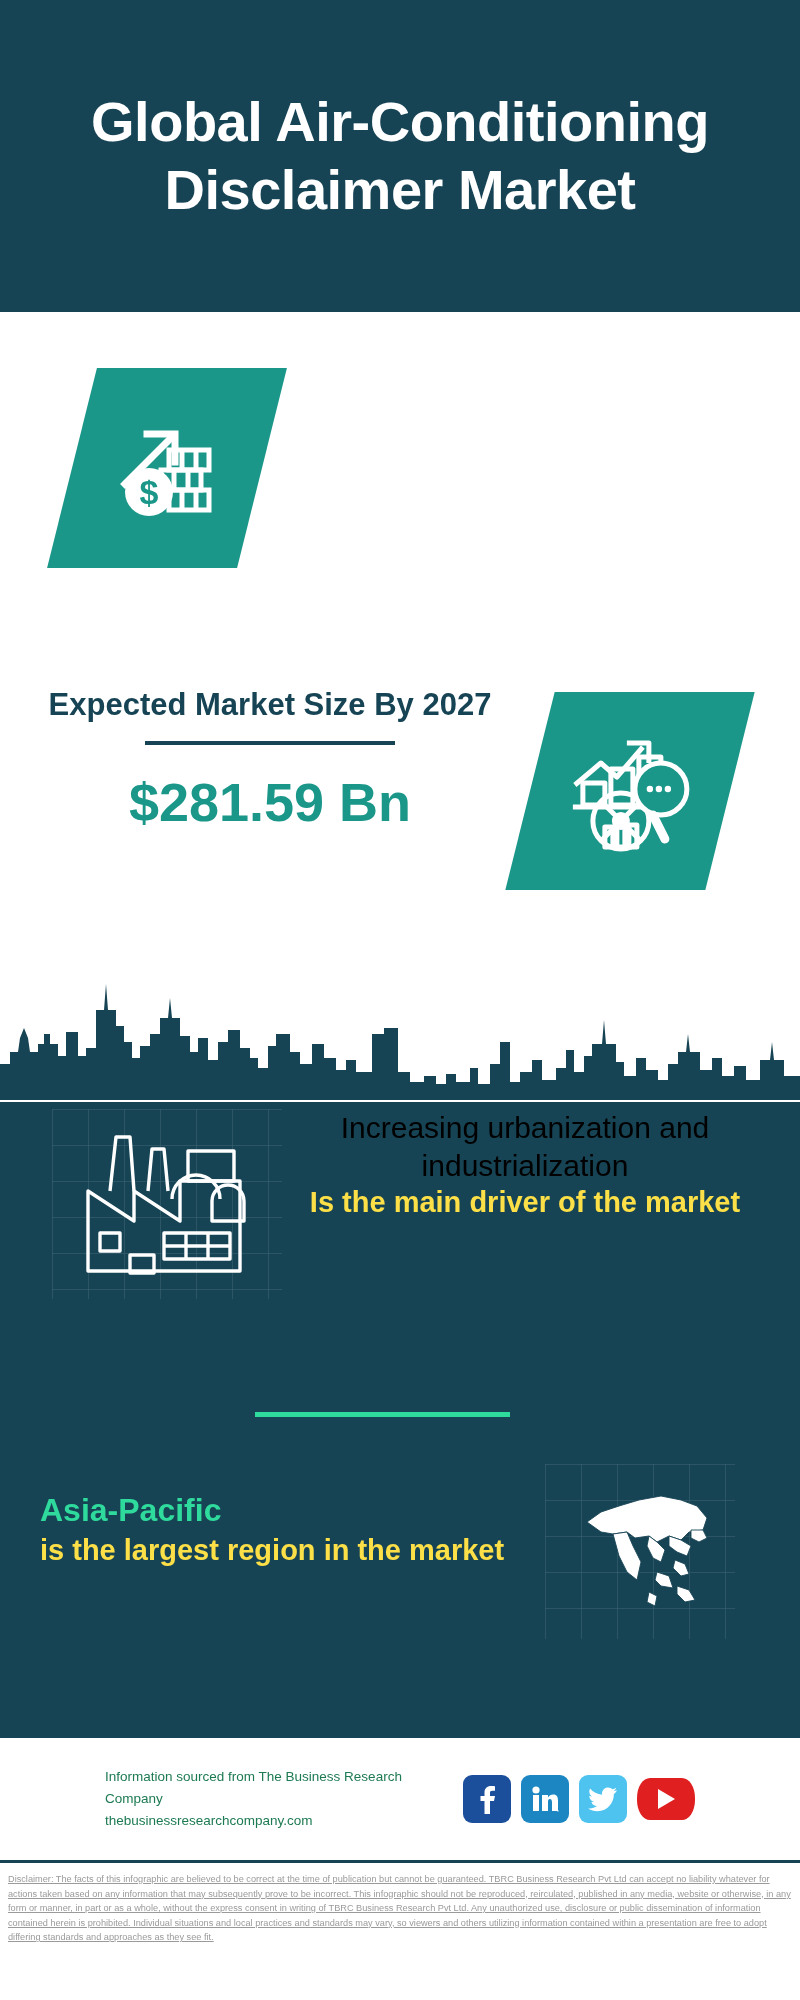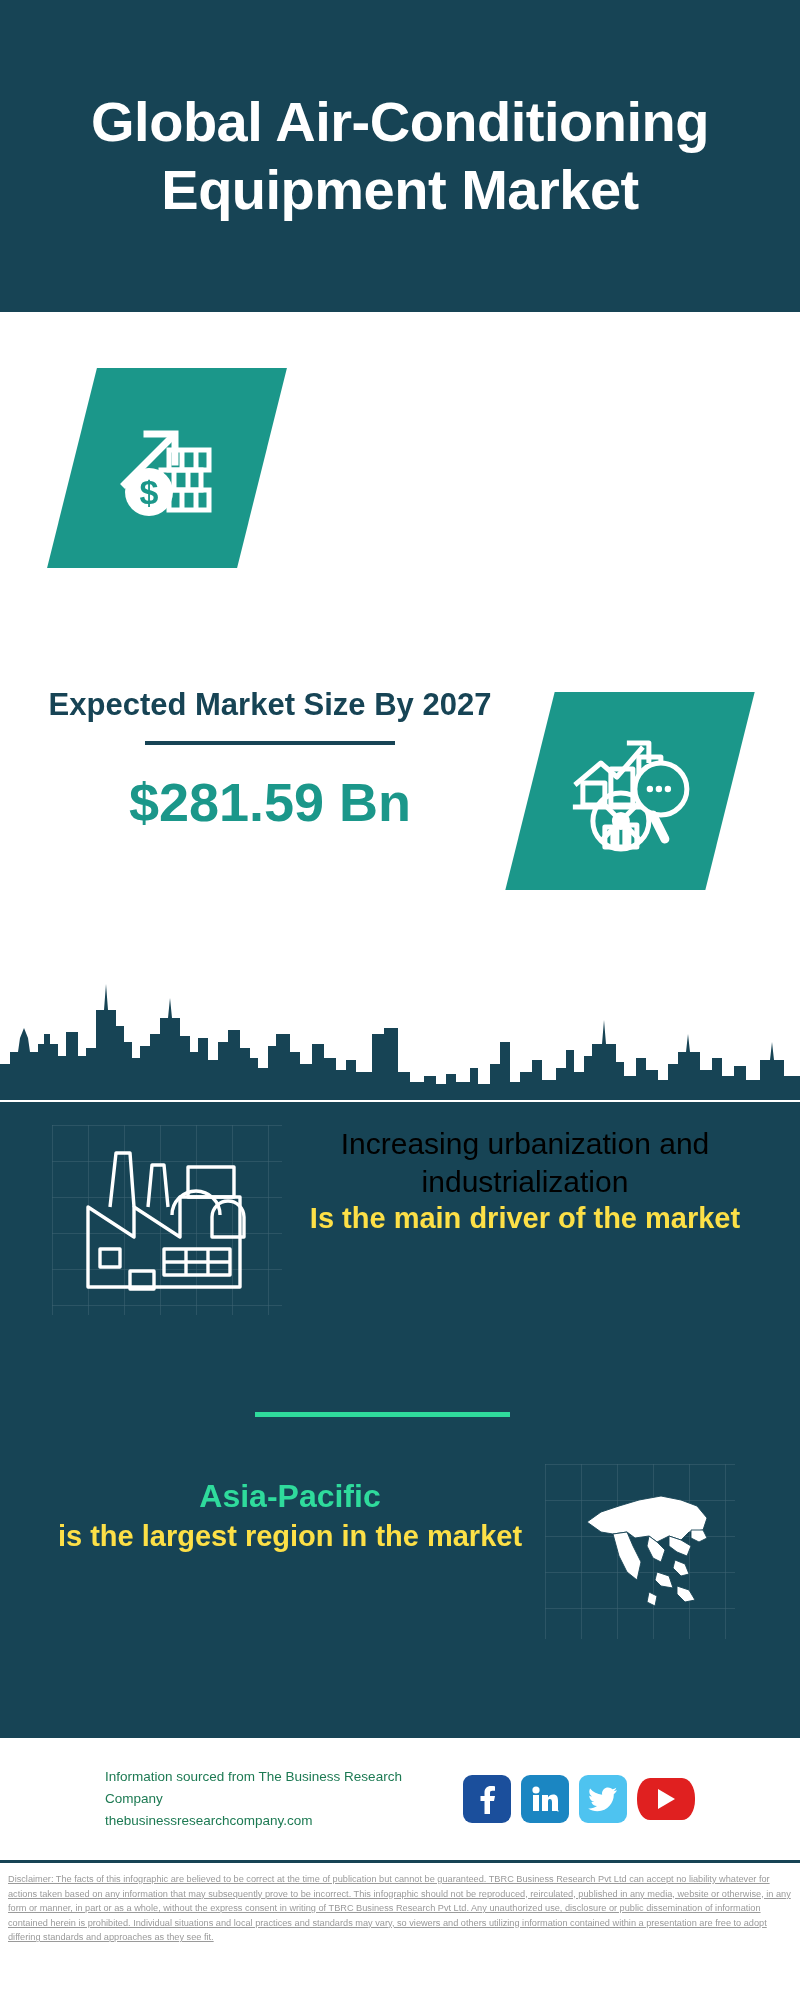--- a/index.html
+++ b/index.html
@@ -73,32 +73,32 @@
 
   .grid-bg {
     position:absolute; opacity:0.17;
     background-image:
       linear-gradient(to right, rgba(255,255,255,.55) 1px, transparent 1px),
       linear-gradient(to bottom, rgba(255,255,255,.55) 1px, transparent 1px);
     background-size:36px 36px;
     pointer-events:none;
   }
 
-  .driver-block { position:absolute; left:0; top:149px; width:800px; height:250px; }
+  .driver-block { position:absolute; left:0; top:133px; width:800px; height:250px; }
   .factory-wrap { position:absolute; left:72px; top:24px; width:190px; height:160px; }
   .driver-text { position:absolute; left:280px; top:4px; width:490px; text-align:center; }
   .hl-mint { font-size:30px; line-height:1.25; display:block; }
   .sub-white { color:#fde047; font-size:29px; line-height:1.3; display:block; font-weight:bold; }
 
   .mid-rule {
     position:absolute; left:255px; top:440px; width:255px; height:5px; background:#2fdb9c;
   }
 
   .region-block { position:absolute; left:0; top:492px; width:800px; height:240px; }
-  .region-text { position:absolute; left:40px; top:12px; width:500px; text-align:center; }
+  .region-text { position:absolute; left:40px; top:26px; width:500px; text-align:left; }
   .region-title { color:#2fdb9c; font-size:32px; font-weight:bold; line-height:1.3; display:block;}
   .map-wrap { position:absolute; left:545px; top:0px; width:190px; height:190px; }
 
   
   .footer {
     position:absolute; left:0; top:1738px; width:800px; height:125px;
     background:#ffffff; border-bottom:3px solid #174455;
   }
   .footer-inner {
     position:absolute; left:0; top:0; width:800px; height:122px;
@@ -119,21 +119,21 @@
     font-family:"Liberation Sans", sans-serif;
     text-decoration:underline;
   }
 </style>
 </head>
 <body>
 
 <div class="page">
 
   <div class="header">
-    <div class="header-title">Global Air-Conditioning Equipment Market</div>
+    <div class="header-title">Global Air-Conditioning Disclaimer Market</div>
   </div>
 
   <div class="growth-section">
 
     <div class="para-tile growth-tile">
       <div class="para-inner">
         <span>
           <svg width="120" height="120" viewBox="0 0 120 120">
             <g fill="none" stroke="#ffffff" stroke-width="7" stroke-linecap="square">
               <line x1="18" y1="78" x2="64" y2="32"></line>

